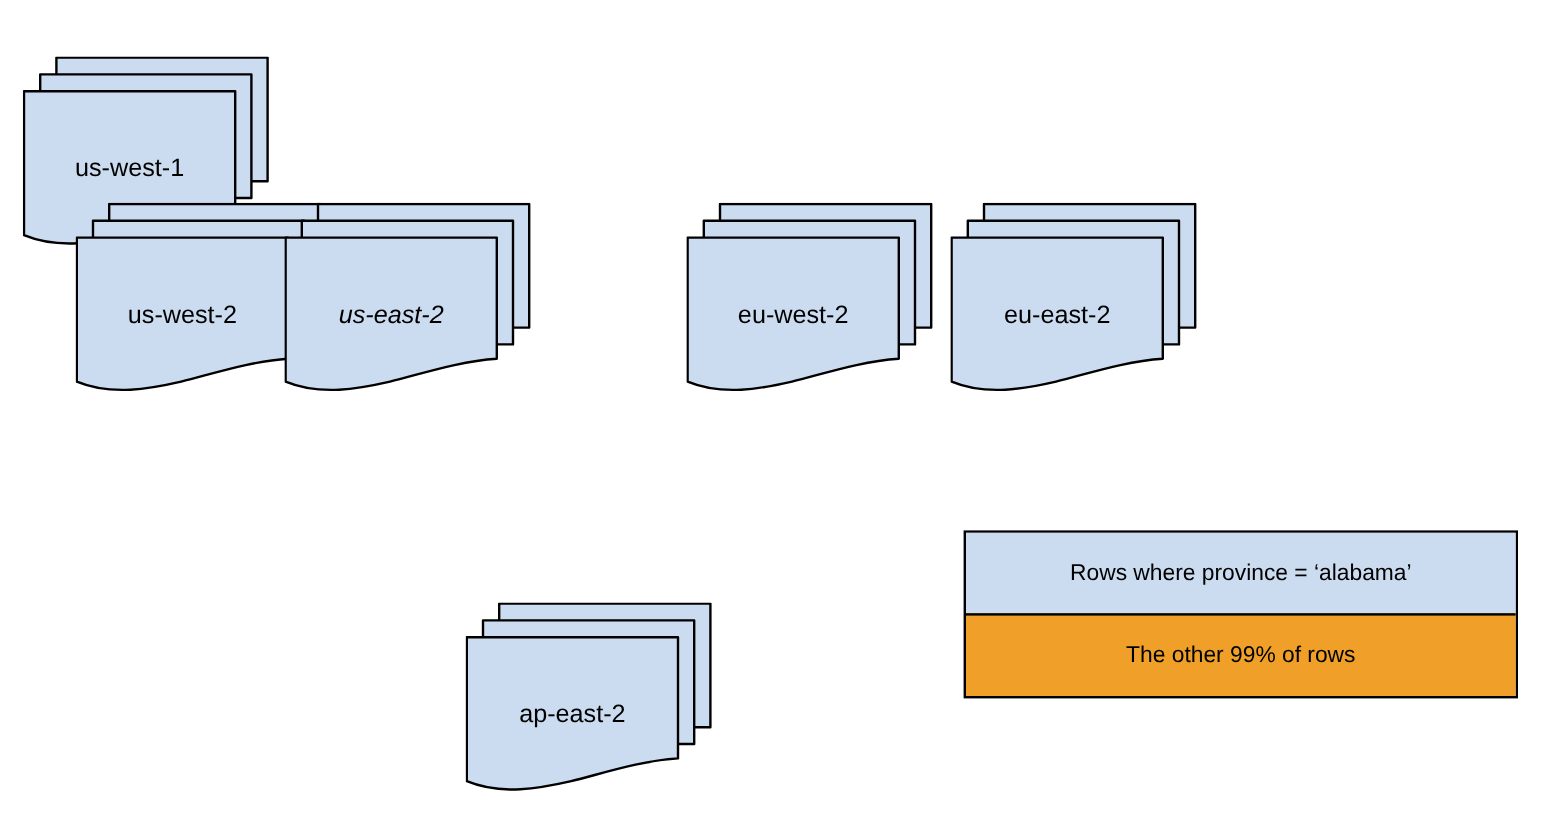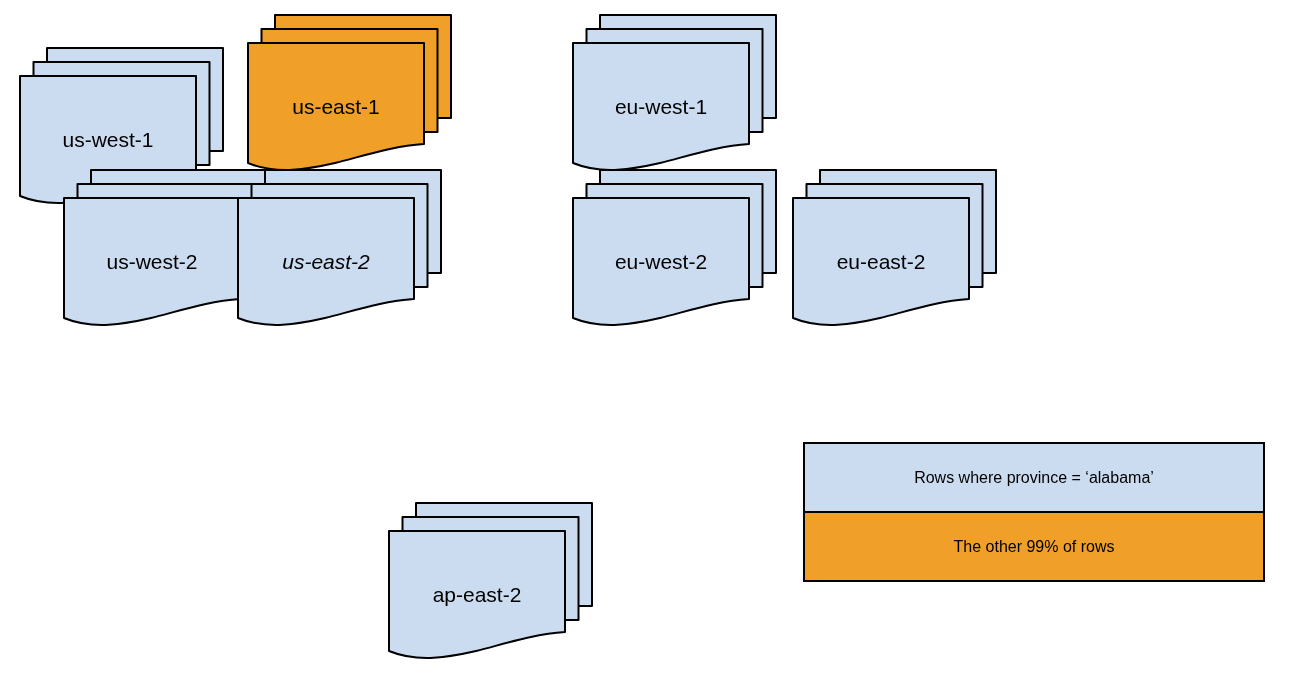--- a/index.html
+++ b/index.html
@@ -37,21 +37,21 @@
     border: 2px solid #000000;
     box-sizing: border-box;
     display: flex;
     flex-direction: column;
   }
   .legend-row {
     flex: 1;
     display: flex;
     align-items: center;
     justify-content: center;
-    font-size: 16px;
+    font-size: 19px;
     color: #000000;
   }
   .legend-row + .legend-row {
     border-top: 2px solid #000000;
   }
 </style>
 </head>
 <body>
 
 <div class="canvas" id="canvas">
@@ -64,36 +64,20 @@
       <span>The other 99% of rows</span>
     </div>
   </div>
 
 <div class="stack" style="left: 19px; top: 14px; z-index: 0; margin-top: 33px;">
       <svg width="207" height="160" viewBox="0 0 207 160">
         <rect class="page" x="28" y="1" width="176" height="103" fill="#CCDCF0"></rect>
         <rect class="page" x="14.5" y="15" width="176" height="103" fill="#CCDCF0"></rect>
         <path class="page" d="M1,29 H177 V130 C146,132 116,142 88,149 C62,155 30,161 1,149 Z" fill="#CCDCF0"></path>
         <text x="89" y="100" text-anchor="middle">us-west-1</text>
-      </svg>
-    </div>
-    <div class="stack" style="left: 247px; top: 14px; z-index: 0;">
-      <svg width="207" height="160" viewBox="0 0 207 160">
-        <rect class="page" x="28" y="1" width="176" height="103" fill="#F0A028"></rect>
-        <rect class="page" x="14.5" y="15" width="176" height="103" fill="#F0A028"></rect>
-        <path class="page" d="M1,29 H177 V130 C146,132 116,142 88,149 C62,155 30,161 1,149 Z" fill="#F0A028"></path>
-        <text x="89" y="100" text-anchor="middle">us-east-1</text>
-      </svg>
-    </div>
-    <div class="stack" style="left: 572px; top: 14px; z-index: 0;">
-      <svg width="207" height="160" viewBox="0 0 207 160">
-        <rect class="page" x="28" y="1" width="176" height="103" fill="#CCDCF0"></rect>
-        <rect class="page" x="14.5" y="15" width="176" height="103" fill="#CCDCF0"></rect>
-        <path class="page" d="M1,29 H177 V130 C146,132 116,142 88,149 C62,155 30,161 1,149 Z" fill="#CCDCF0"></path>
-        <text x="89" y="100" text-anchor="middle">eu-west-1</text>
       </svg>
     </div>
     <div class="stack" style="left: 19px; top: 169px; z-index: 0; padding-left: 44px;">
       <svg width="207" height="160" viewBox="0 0 207 160">
         <rect class="page" x="28" y="1" width="176" height="103" fill="#CCDCF0"></rect>
         <rect class="page" x="14.5" y="15" width="176" height="103" fill="#CCDCF0"></rect>
         <path class="page" d="M1,29 H177 V130 C146,132 116,142 88,149 C62,155 30,161 1,149 Z" fill="#CCDCF0"></path>
         <text x="89" y="100" text-anchor="middle">us-west-2</text>
       </svg>
     </div>

